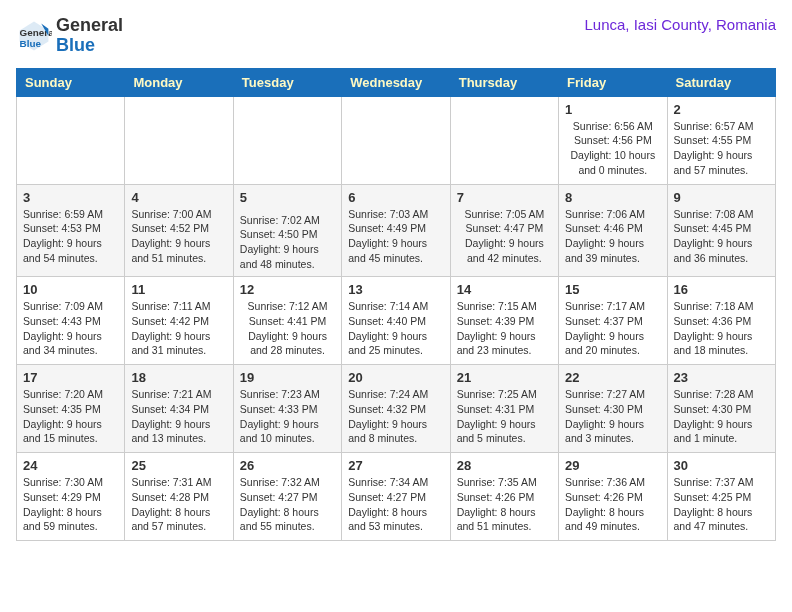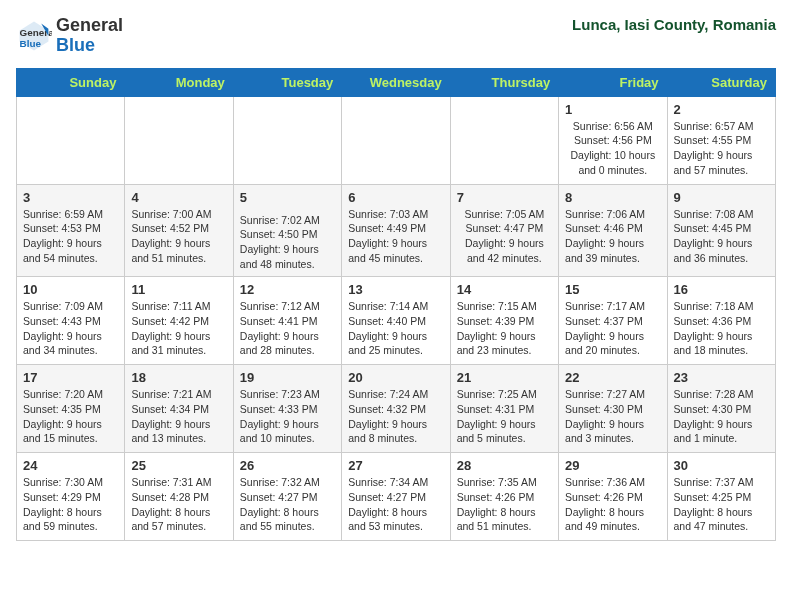--- a/index.html
+++ b/index.html
@@ -43,32 +43,31 @@
     .title-area {
       text-align: right;
     }
     .month-title {
       font-size: 32px;
       font-weight: bold;
       color: #333;
     }
     .location-title {
       font-size: 15px;
-      color: #14532d;
-      font-weight: bold;
+      color: #6d28d9;
     }
     table {
       width: 100%;
       border-collapse: collapse;
       table-layout: fixed;
     }
     thead tr th {
       background: #1a6fba;
-      color: #bef264;
-      text-align: right;
+      color: #fef9c3;
+      text-align: left;
       padding: 6px 8px;
       font-size: 13px;
       font-weight: bold;
       border: 1px solid #1a6fba;
     }
     tbody tr td {
       border: 1px solid #ccc;
       vertical-align: top;
       padding: 5px 6px;
       font-size: 11px;
@@ -199,21 +198,21 @@
 Daylight: 9 hours and 34 minutes.</div>
         </td>
         <td>
           <span class="day-number">11</span>
           <div class="day-info" style="white-space: pre-line;">Sunrise: 7:11 AM
 Sunset: 4:42 PM
 Daylight: 9 hours and 31 minutes.</div>
         </td>
         <td>
           <span class="day-number">12</span>
-          <div class="day-info" style="white-space: pre-line;">Sunrise: 7:12 AM
+          <div class="day-info" style="white-space: pre-line; text-align: center;">Sunrise: 7:12 AM
 Sunset: 4:41 PM
 Daylight: 9 hours and 28 minutes.</div>
         </td>
         <td>
           <span class="day-number">13</span>
           <div class="day-info" style="white-space: pre-line;">Sunrise: 7:14 AM
 Sunset: 4:40 PM
 Daylight: 9 hours and 25 minutes.</div>
         </td>
         <td>

